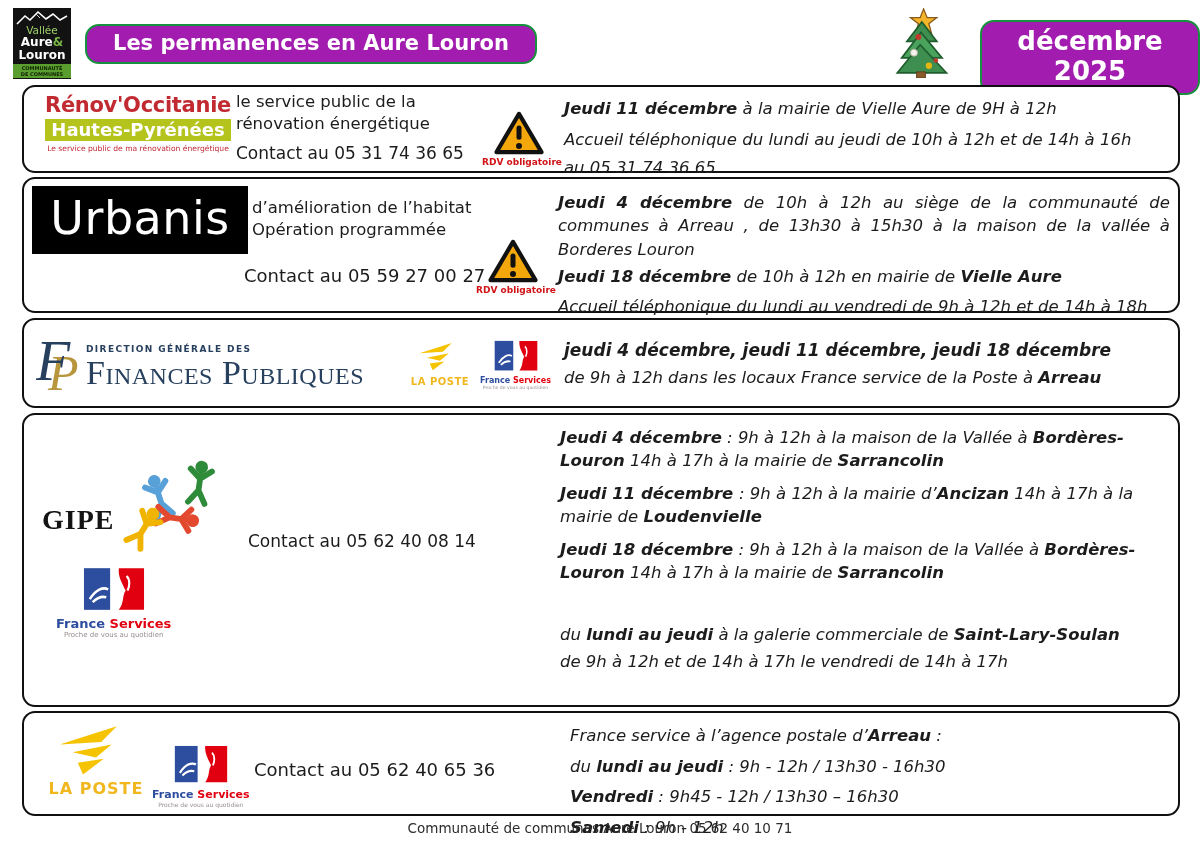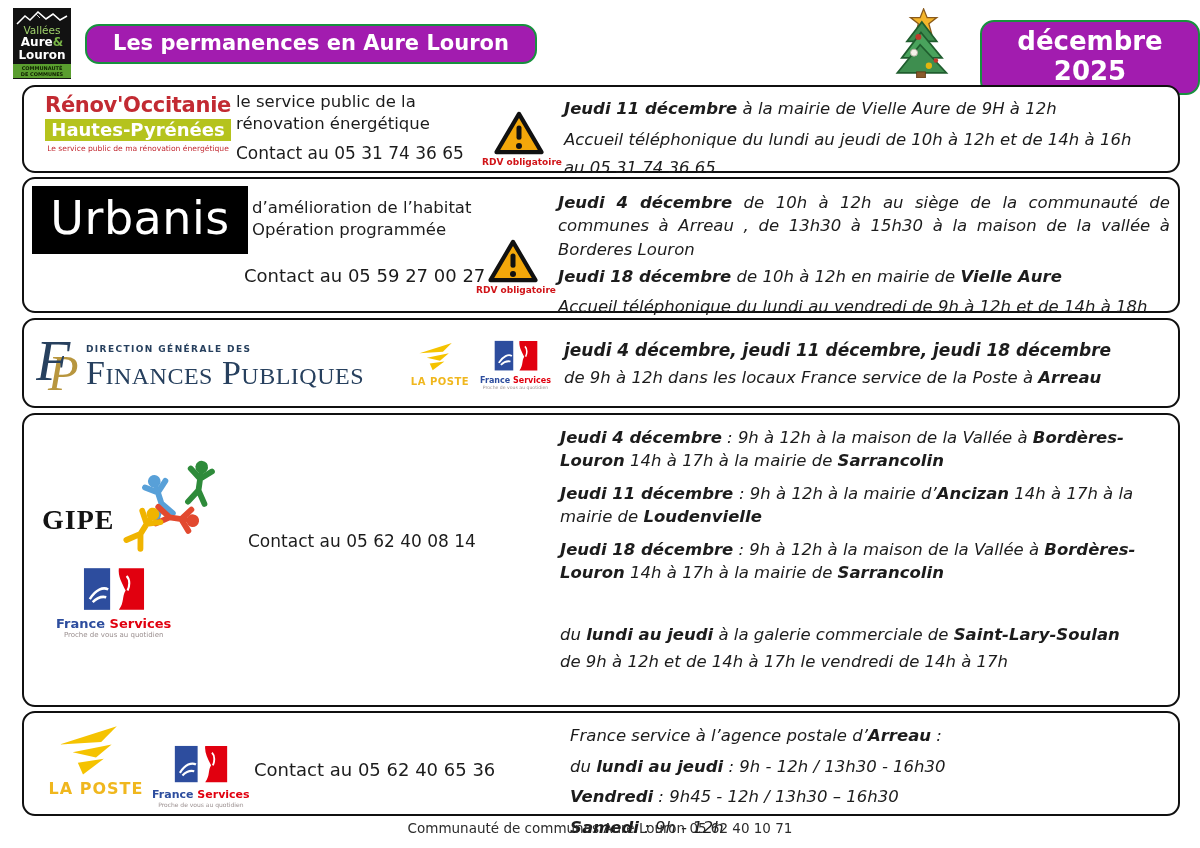--- a/index.html
+++ b/index.html
@@ -100,21 +100,21 @@
 </head>
 <body>
 
 <div class="page">
 
   <div class="cc-logo">
     <svg class="cc-mtn" width="52" height="16" viewBox="0 0 52 16">
       <path d="M1 14 L9 6 L14 10 L22 2 L30 9 L37 4 L44 10 L51 6" stroke="#fff" stroke-width="1.6" fill="none"></path>
       <path d="M20 4 L24 8" stroke="#cfcfcf" stroke-width="1" fill="none"></path>
     </svg>
-    <div class="cc-l1">Vallées</div>
+    <div class="cc-l1">Vallée</div>
     <div class="cc-l2"><span>Aure</span><span class="cc-amp">&amp;</span></div>
     <div class="cc-l3">Louron</div>
     <div class="cc-strip">
       <div>COMMUNAUTÉ</div>
       <div>DE COMMUNES</div>
     </div>
   </div>
 
   <div class="pill title-pill">Les permanences en Aure Louron</div>
 

